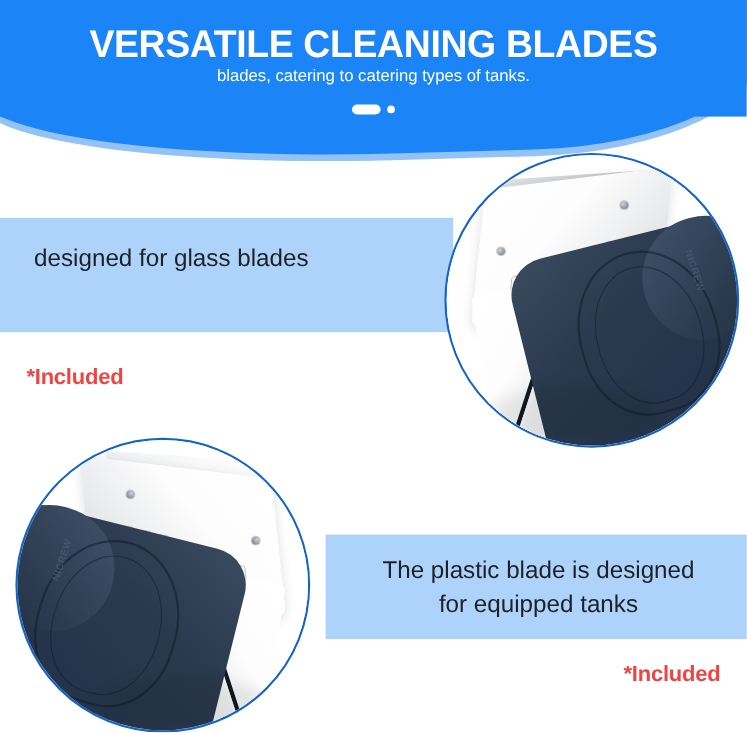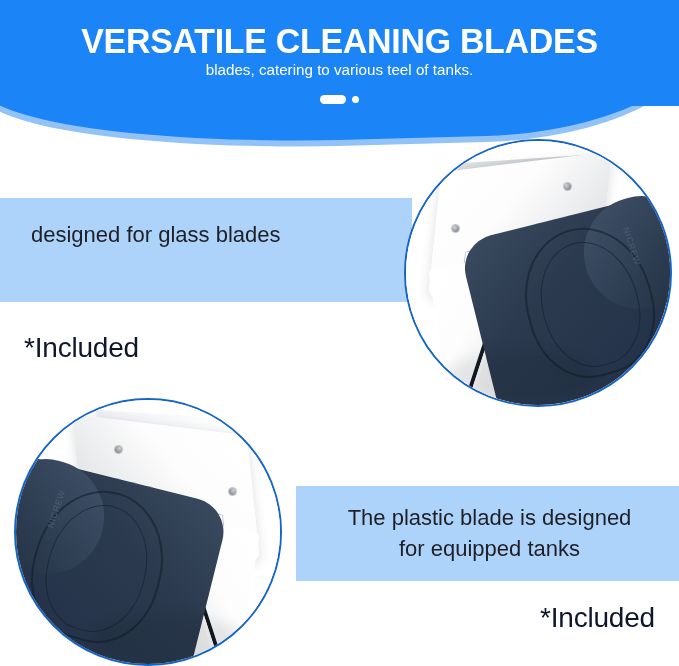--- a/index.html
+++ b/index.html
@@ -59,21 +59,21 @@
   }
   .band-top{ left:0; top:198px; width:412px; height:104px; }
   .band-bottom{ left:296px; top:486px; width:383px; height:95px; }
 
   
   .text-block{ position:absolute; z-index:3; color:#1d1d25; }
   .feature-text{
     font-size:22px; line-height:1.40; font-weight:normal; color:#1d2026;
   }
   .included{
-    font-size:28px; font-weight:normal; color:#0f172a; letter-spacing:-0.2px;
+    font-size:20px; font-weight:bold; color:#ef4444; letter-spacing:-0.2px;
   }
   .tb-top{ left:31px; top:220px; width:360px; text-align:left; }
   .tb-top-inc{ left:24px; top:332px; width:360px; text-align:left; }
   .tb-bottom{ left:318px; top:503px; width:343px; text-align:center; }
   .tb-bottom-inc{ left:318px; top:602px; width:337px; text-align:right; }
 
   
   .photo-circle{
     position:absolute; border-radius:50%; overflow:hidden;
     border:2.4px solid #1565c8; background:#ffffff; z-index:4;
@@ -138,21 +138,21 @@
 <div id="page">
 
   <div class="header">
     <div class="header-wave-light"></div>
     <div class="header-wave-main"></div>
     <div class="header-fill"></div>
   </div>
 
   <div class="header-content">
     <div class="title">VERSATILE CLEANING BLADES</div>
-    <div class="subtitle" style="margin-top:0">blades, catering to various teel of tanks.</div>
+    <div class="subtitle" style="margin-top:0">blades, catering to catering types of tanks.</div>
     <div class="dots">
       <span class="dot-pill"></span>
       <span class="dot-small"></span>
     </div>
   </div>
 
   <div class="band band-top"></div>
 
   <div class="text-block tb-top">
     <div class="feature-text">designed for glass blades</div>

